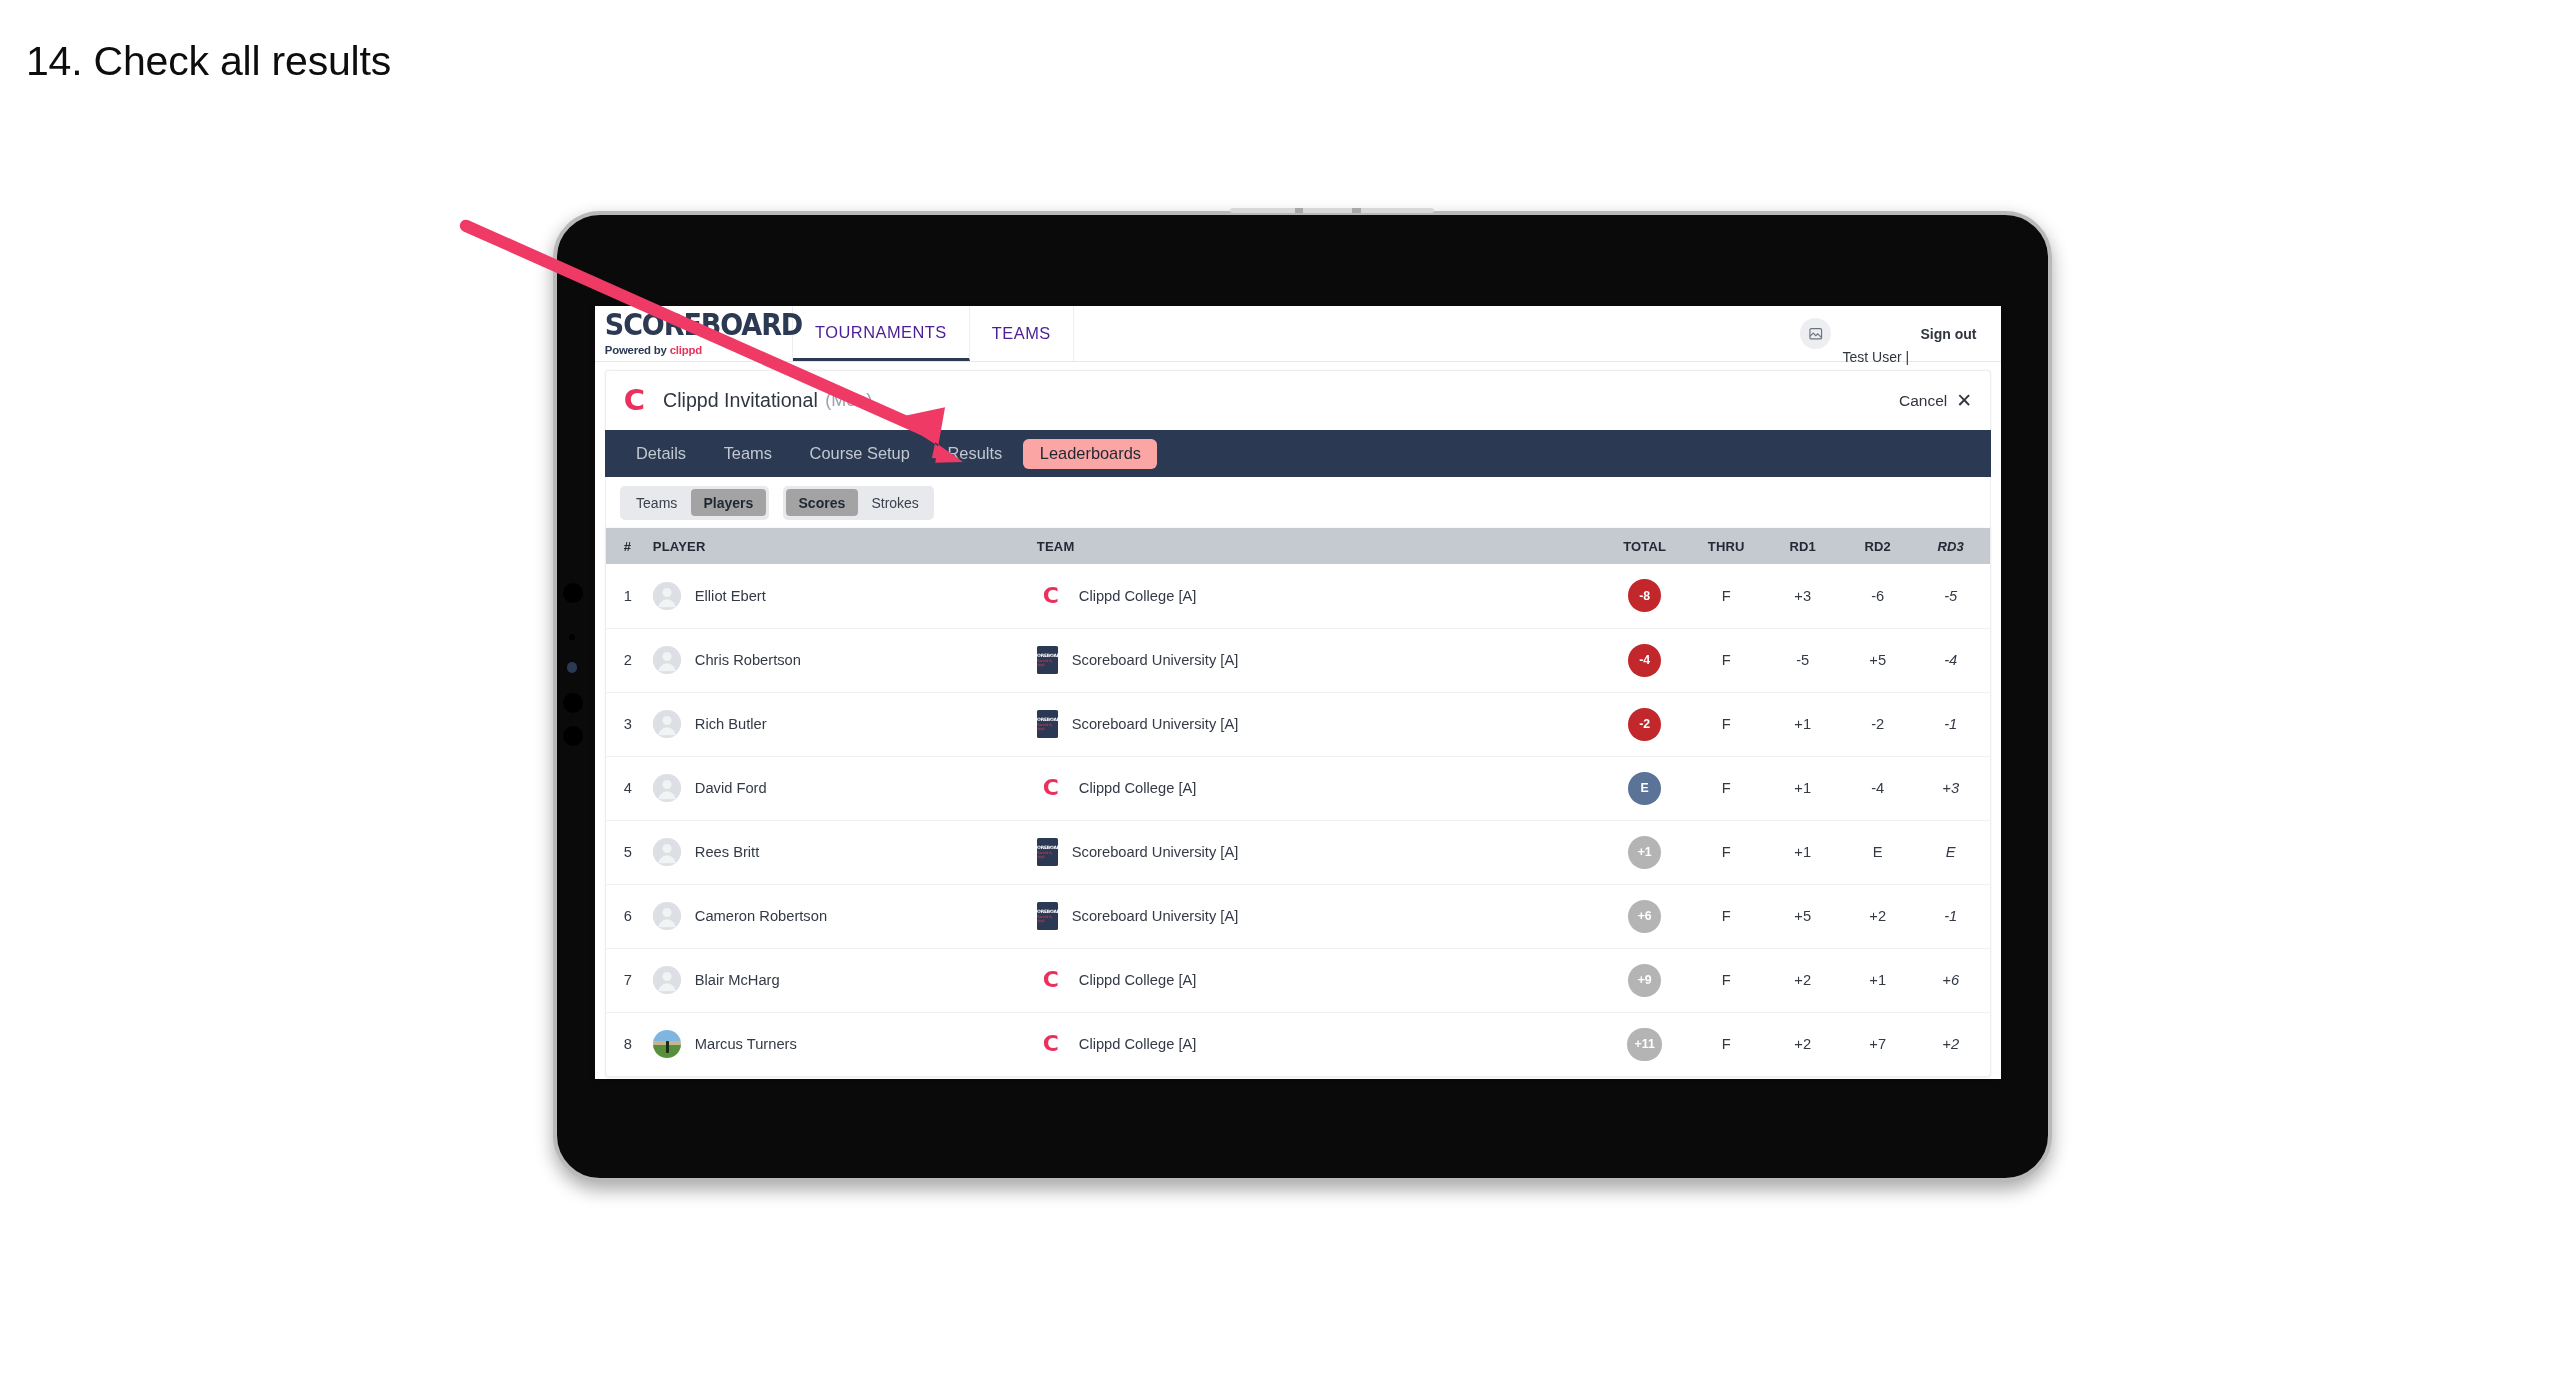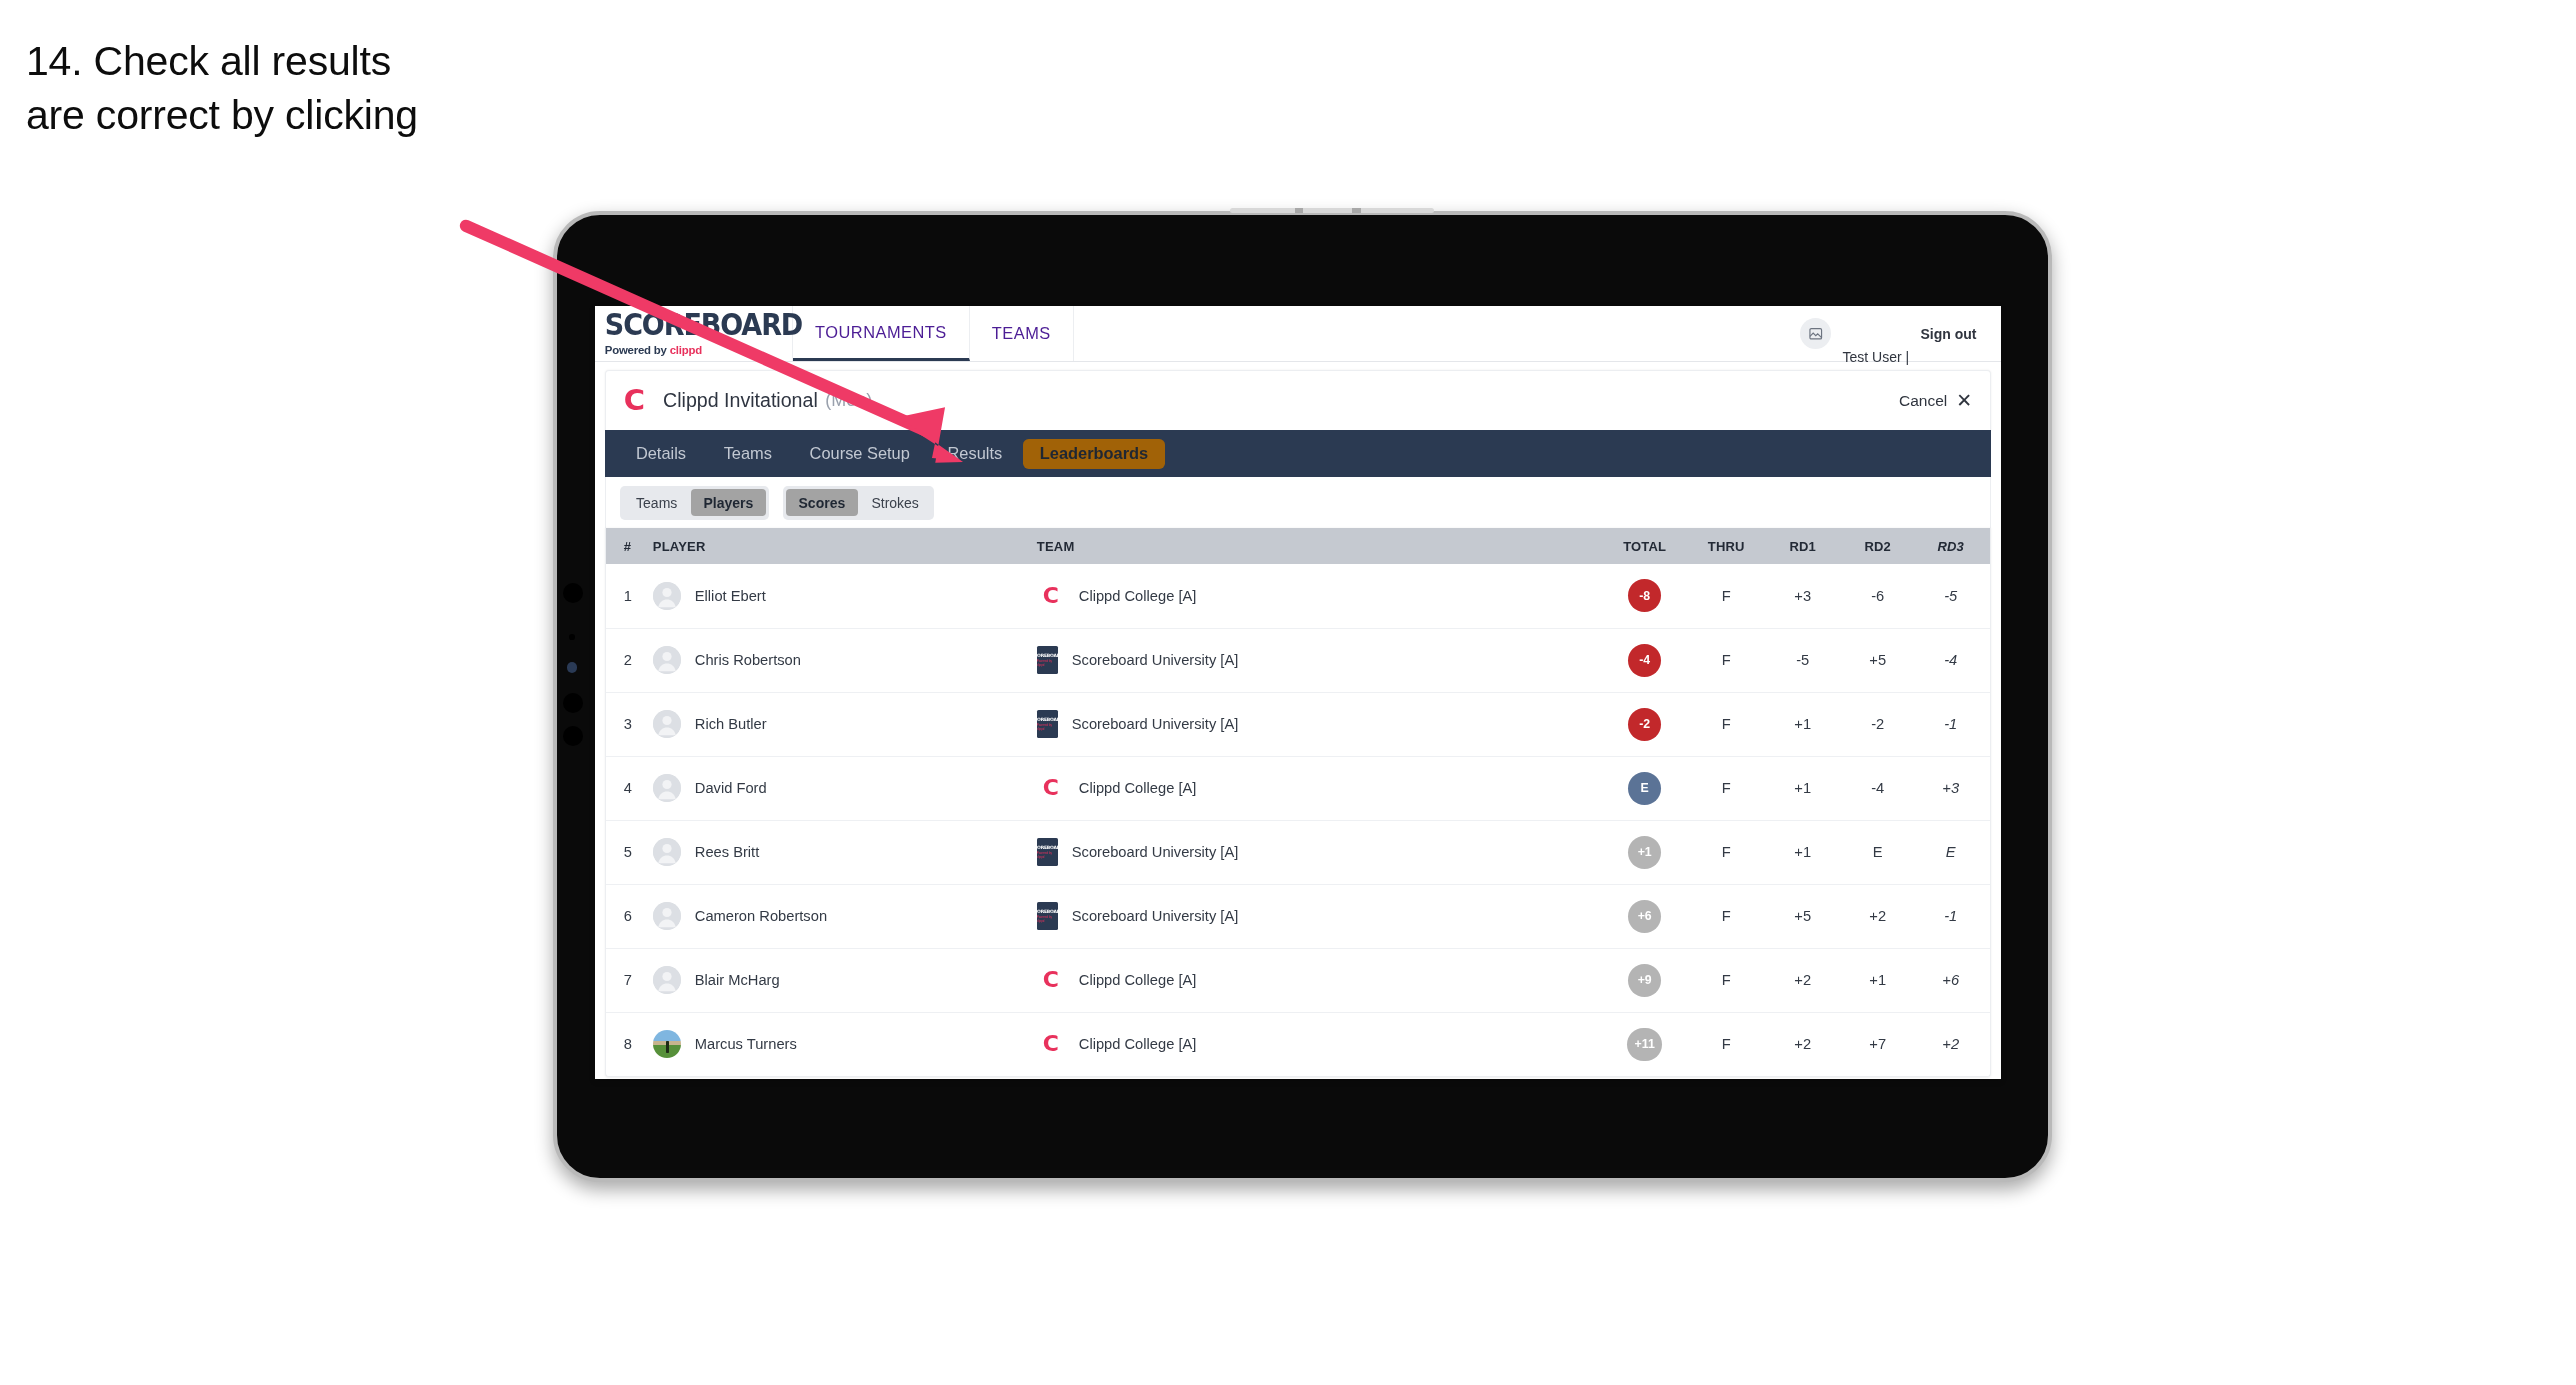--- a/index.html
+++ b/index.html
@@ -147,21 +147,21 @@
     display: flex; align-items: center;
     padding-left: 14.7px;
     gap: 4.9px;
   }
   .subnav-item {
     font-size: 16.4px; color: #c2c8d2;
     padding: 5.7px 16.4px; border-radius: 5.7px;
     cursor: pointer;
   }
   .subnav-item.active {
-    background: #a16207; color: #1f2733; font-weight: 700;
+    background: #fca5a5; color: #1f2733; font-weight: 400;
   }
 
   
   .pill-row {
     margin: 0 9.8px;
     background: #fff;
     border-left: 0.8px solid #eceef1; border-right: 0.8px solid #eceef1;
     height: 51px;
     display: flex; align-items: center;
     padding-left: 14.7px; gap: 14px;
@@ -264,21 +264,20 @@
   .badge.blue  { background: #5b7396; }
   .badge.gray  { background: #b4b4b4; }
 </style>
 </head>
 <body>
 
 <div id="root">
 
   <div class="caption">
     <div>14. Check all results</div>
-    <div>are correct by clicking</div>
   </div>
 
   <div class="tablet">
     <div class="tablet-topline"></div>
     <div class="tablet-side-dot dot-a"></div>
     <div class="tablet-side-dot dot-b"></div>
     <div class="tablet-side-dot dot-c"></div>
     <div class="tablet-side-dot dot-d"></div>
     <div class="tablet-side-dot dot-e"></div>
   </div>

